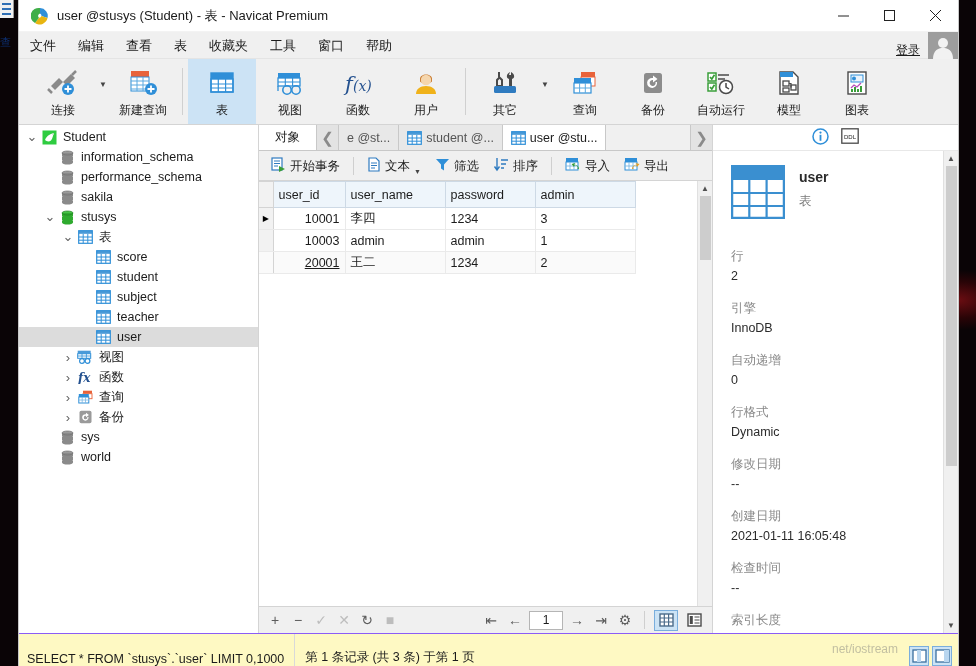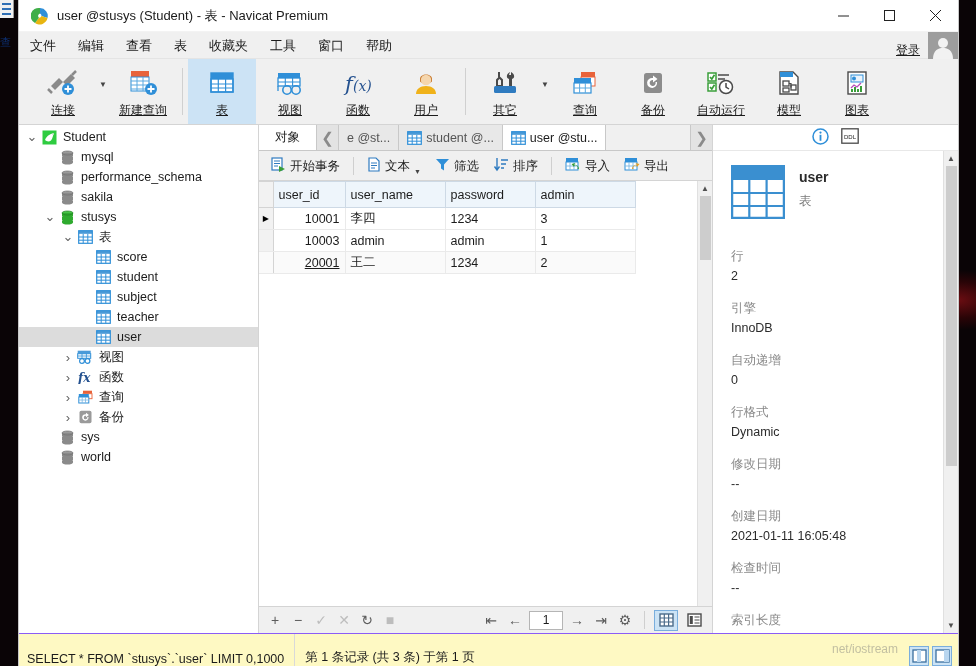--- a/index.html
+++ b/index.html
@@ -85,21 +85,21 @@
     display: flex; align-items: stretch;
     border-bottom: 1px solid #d4d4d4;
     padding-left: 10px;
   }
   .rb-item {
     width: 68px; display: flex; flex-direction: column;
     align-items: center; justify-content: center; gap: 3px;
     padding-top: 3px;
   }
   .rb-item.sel { background: #cce3f5; }
-  .rb-label { font-size: 12px; color: #1b1b1b; white-space: nowrap; text-decoration: underline; }
+  .rb-label { font-size: 12px; color: #1b1b1b; white-space: nowrap; }
   .rb-icon { height: 32px; display: flex; align-items: center; justify-content: center; }
   .rb-caret {
     width: 12px; display: flex; align-items: center; justify-content: center;
     color: #444; font-size: 8px; padding-bottom: 14px;
   }
   .rb-sep { width: 1px; background: #d0d0d0; margin: 9px 5px; }
 
   
   .body { flex: 1 1 auto; display: flex; min-height: 0; }
 
@@ -475,21 +475,21 @@
           <span class="tw"></span>
           <span class="ti">
             <svg width="15" height="15" viewBox="0 0 15 15">
               <ellipse cx="7.5" cy="3" rx="5.5" ry="2" fill="#9a9a9a"></ellipse>
               <path d="M2 3 v3 a5.5 2 0 0 0 11 0 v-3 Z" fill="#8a8a8a"></path>
               <path d="M2 7 v3 a5.5 2 0 0 0 11 0 v-3 Z" fill="#8a8a8a"></path>
               <path d="M2 11 v1.5 a5.5 2 0 0 0 11 0 v-1.5 Z" fill="#8a8a8a"></path>
               <ellipse cx="7.5" cy="3" rx="5.5" ry="2" fill="none" stroke="#6e6e6e" stroke-width="0.7"></ellipse>
             </svg>
           </span>
-          <span style="padding-left: 4px;">mysql</span>
+          <span style="padding-left: 4px;">information_schema</span>
         </div>
         <div class="tree-row" style="padding-left: 24px;">
           <span class="tw"></span>
           <span class="ti">
             <svg width="15" height="15" viewBox="0 0 15 15">
               <ellipse cx="7.5" cy="3" rx="5.5" ry="2" fill="#9a9a9a"></ellipse>
               <path d="M2 3 v3 a5.5 2 0 0 0 11 0 v-3 Z" fill="#8a8a8a"></path>
               <path d="M2 7 v3 a5.5 2 0 0 0 11 0 v-3 Z" fill="#8a8a8a"></path>
               <path d="M2 11 v1.5 a5.5 2 0 0 0 11 0 v-1.5 Z" fill="#8a8a8a"></path>
               <ellipse cx="7.5" cy="3" rx="5.5" ry="2" fill="none" stroke="#6e6e6e" stroke-width="0.7"></ellipse>

